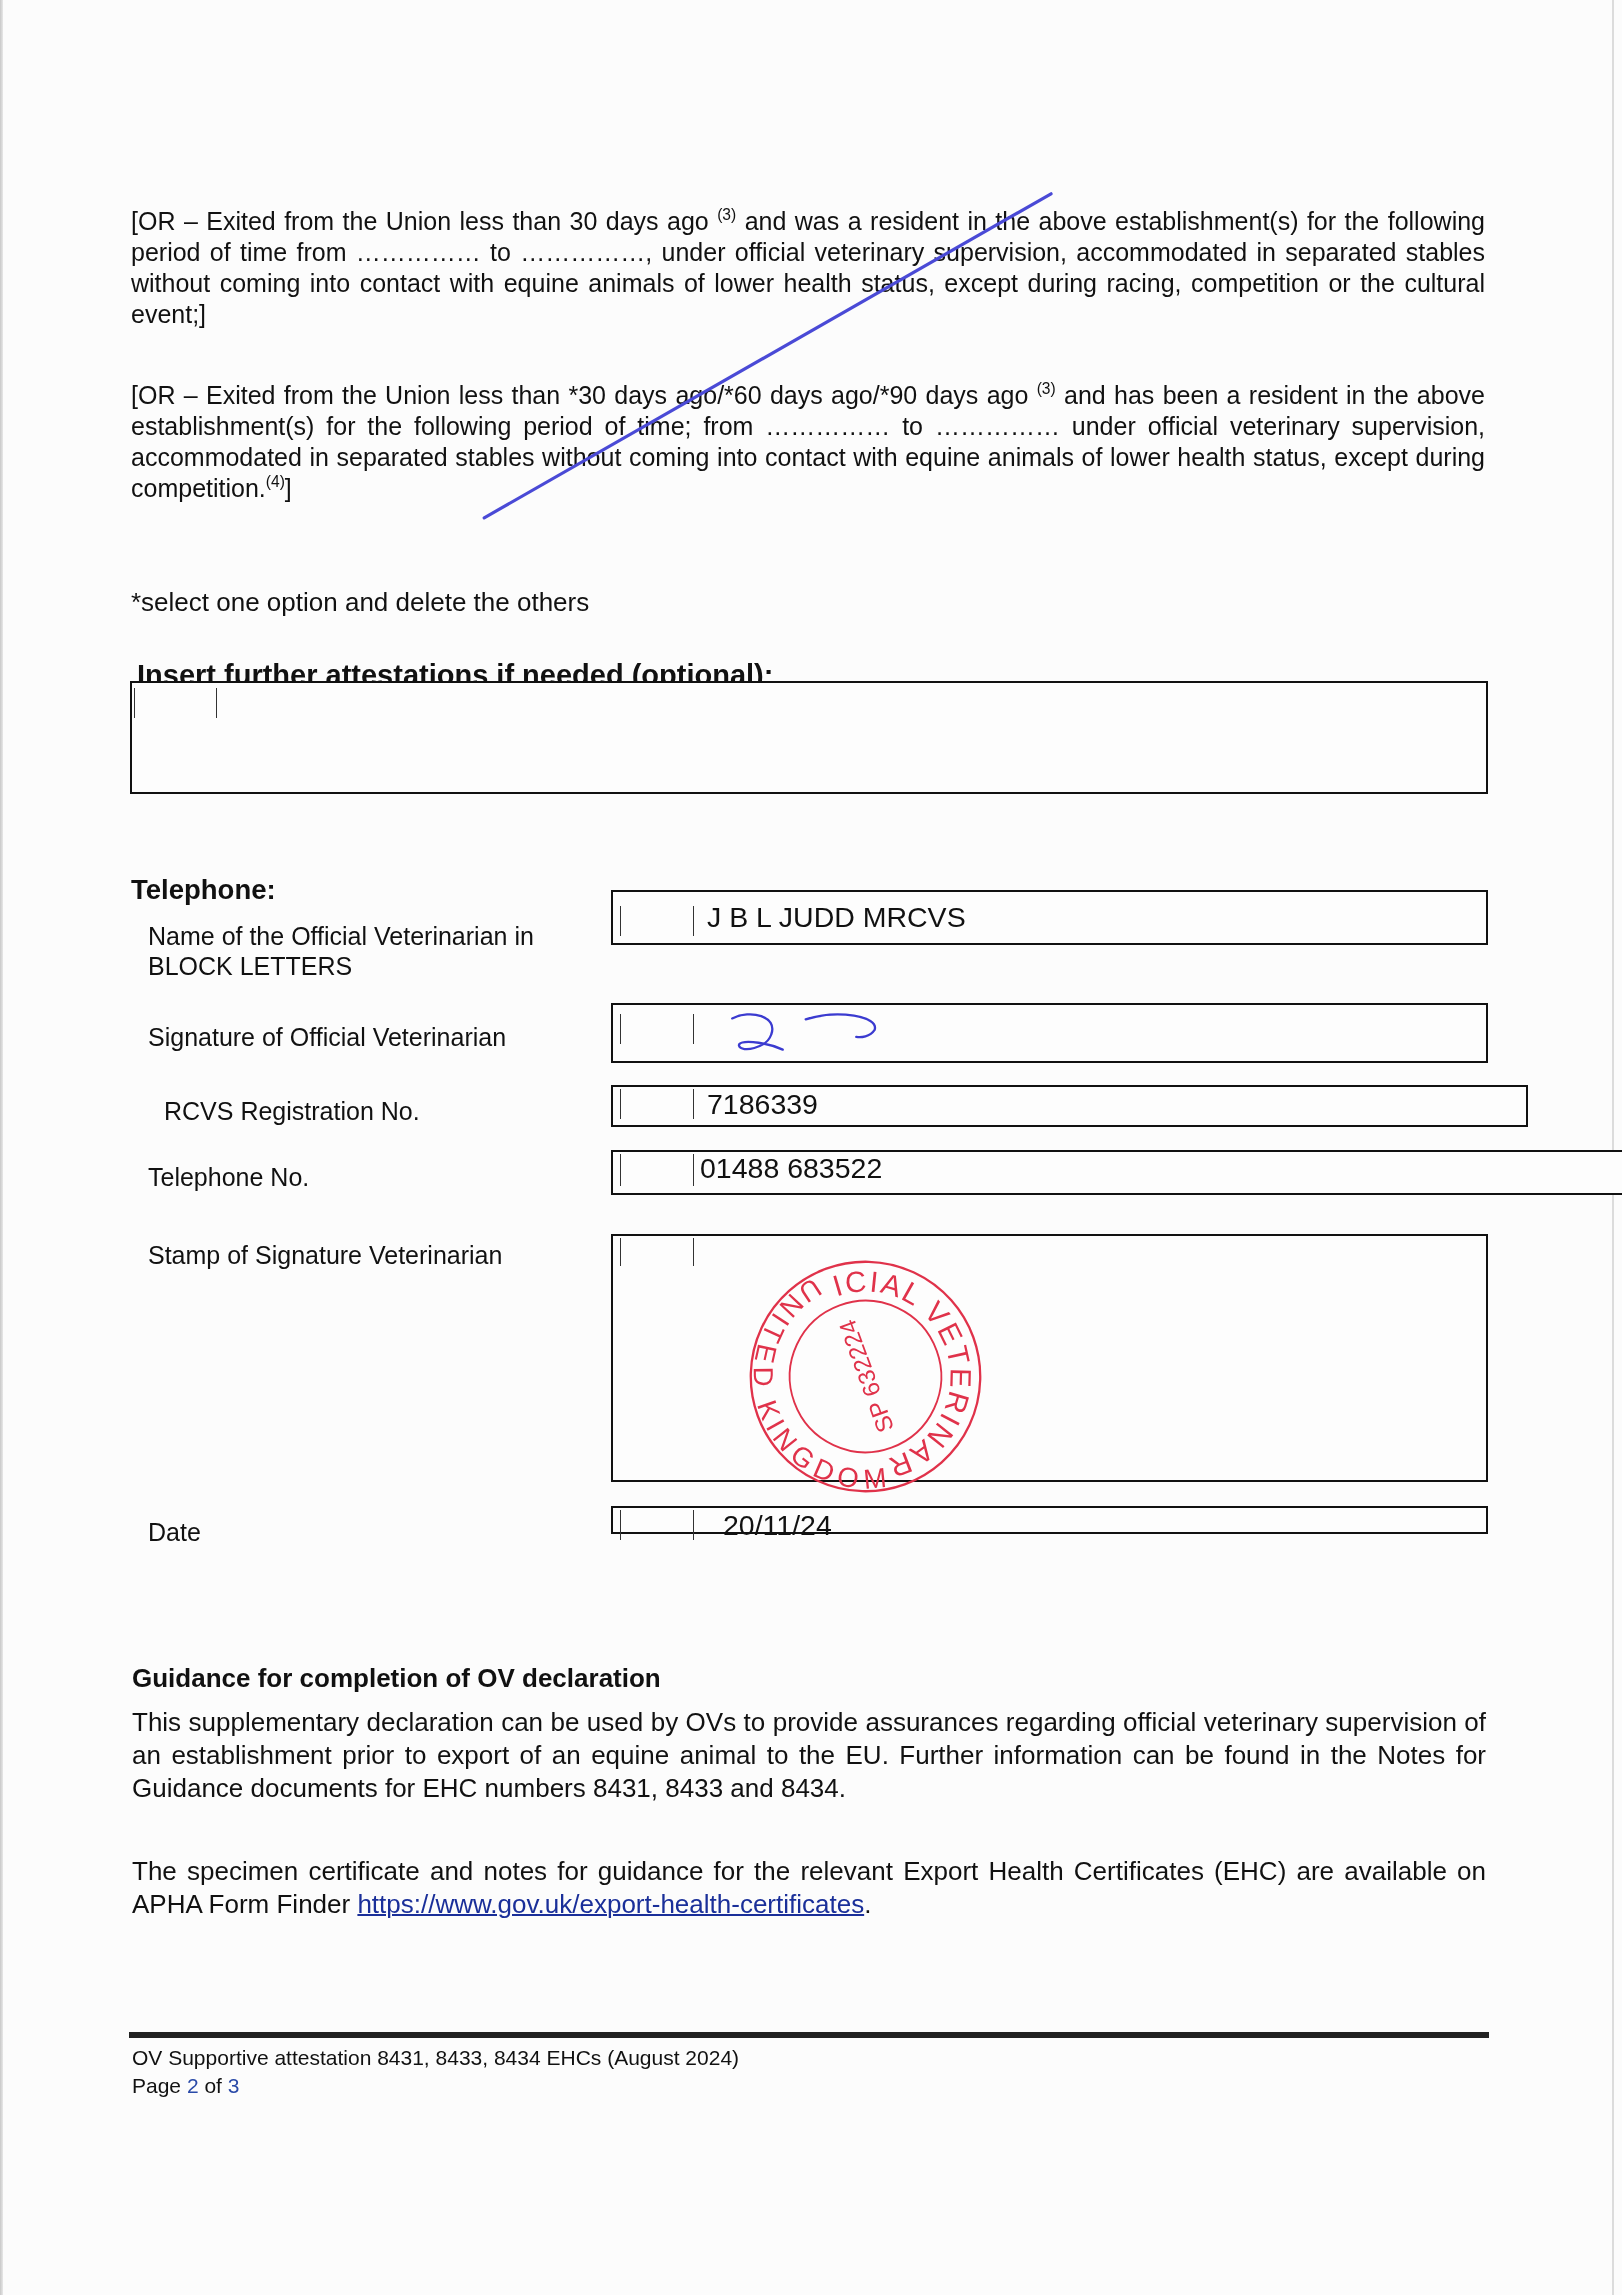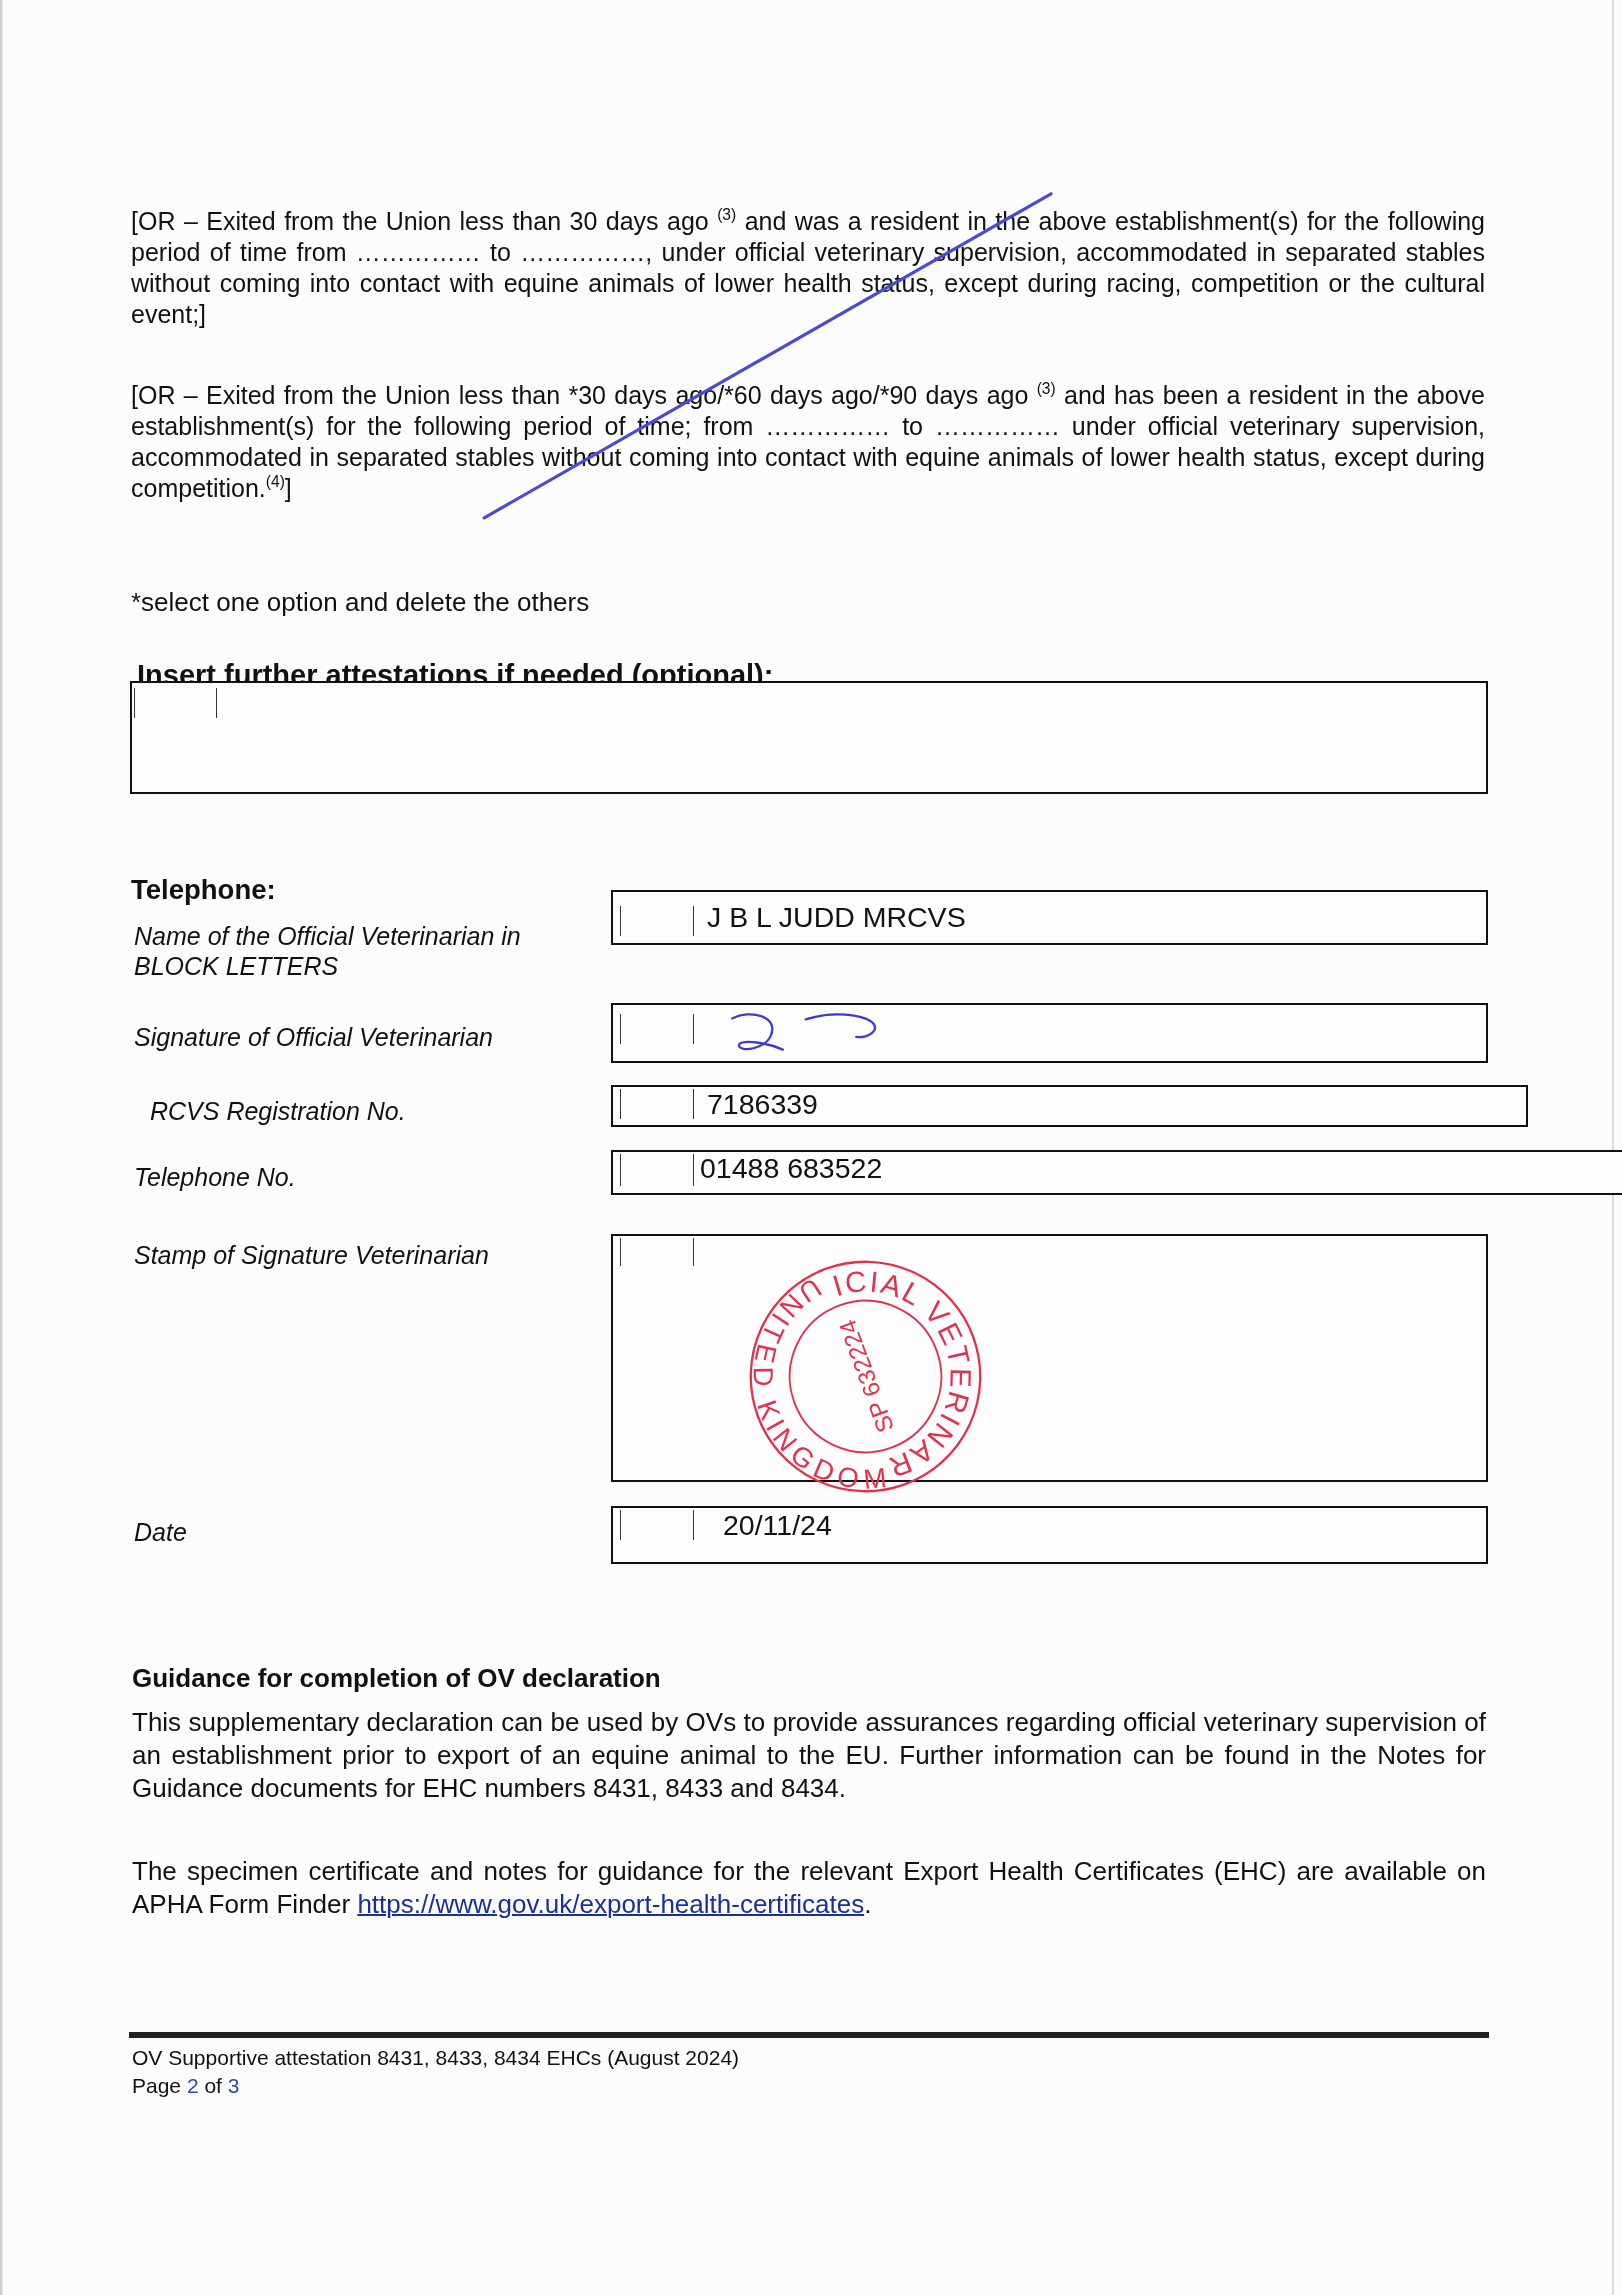--- a/index.html
+++ b/index.html
@@ -50,38 +50,37 @@
   }
   .tick {
     position: absolute;
     width: 0.9px;
     background: #333;
   }
   #further-box { left: 130px; top: 681px; width: 1358px; height: 113px; }
   #signature-heading { left: 131px; top: 874px; font-size: 27.5px; }
   .label {
     position: absolute;
-    left: 134px;
+    left: 148px;
     width: 441px;
     font-size: 25px;
     line-height: 30px;
-    font-style: italic;
   }
   .value {
     position: absolute;
     left: 94px;
     font-size: 28.5px;
     white-space: nowrap;
   }
   #name-box { left: 611px; top: 890px; width: 877px; height: 55px; }
   #sig-box  { left: 611px; top: 1003px; width: 877px; height: 60px; }
   #rcvs-box { left: 611px; top: 1085px; width: 917px; height: 42px; }
   #tel-box  { left: 611px; top: 1150px; width: 1056px; height: 45px; }
   #stamp-box{ left: 611px; top: 1234px; width: 877px; height: 248px; }
-  #date-box { left: 611px; top: 1506px; width: 877px; height: 58px; }
+  #date-box { left: 611px; top: 1506px; width: 877px; height: 28px; }
 
   #guidance-heading { left: 132px; top: 1663px; font-size: 26px; }
   .guide-para {
     position: absolute;
     left: 132px;
     width: 1354px;
     font-size: 26px;
     line-height: 33px;
     text-align: justify;
     text-align-last: left;

